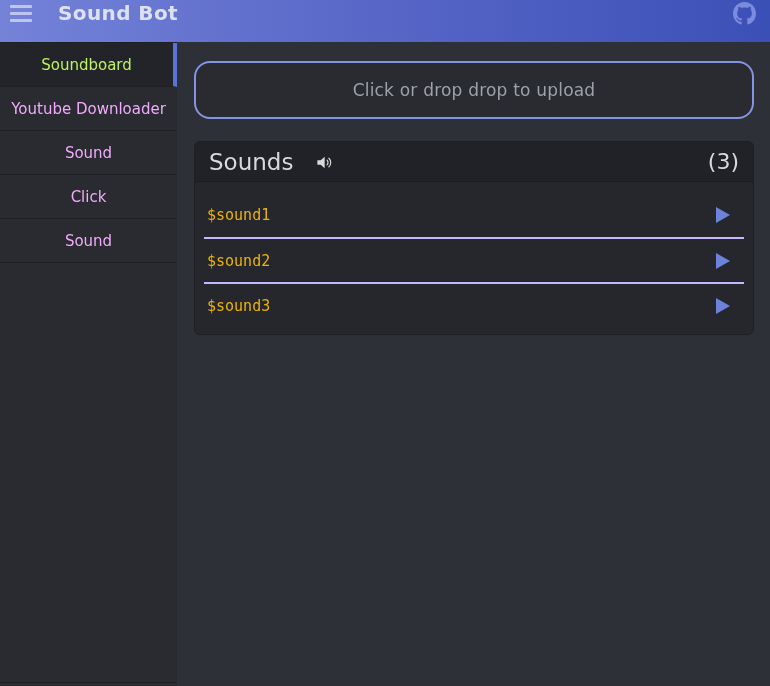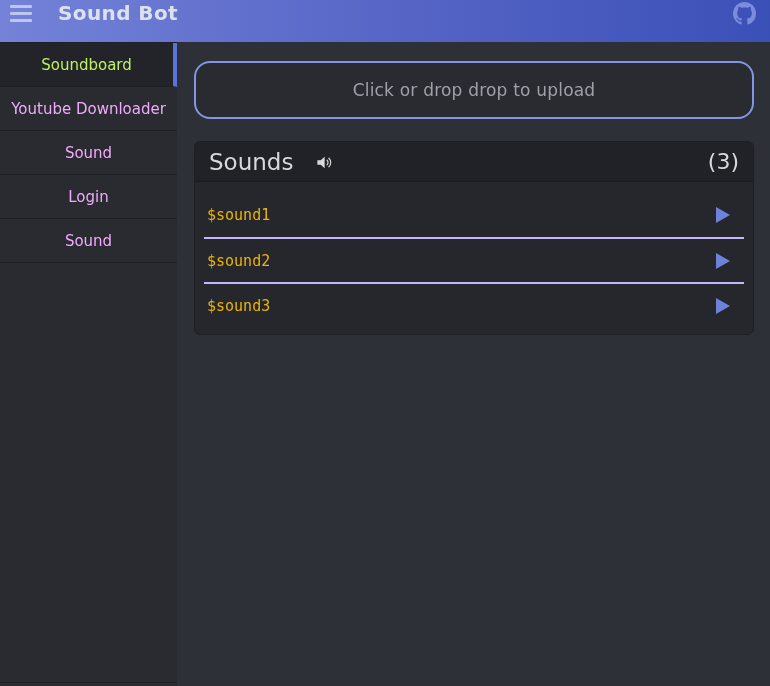--- a/index.html
+++ b/index.html
@@ -164,21 +164,21 @@
     <div class="side-item active">
       <span>Soundboard</span>
     </div>
     <div class="side-item">
       <span>Youtube Downloader</span>
     </div>
     <div class="side-item">
       <span>Sound</span>
     </div>
     <div class="side-item">
-      <span>Login</span>
+      <span>Click</span>
     </div>
     <div class="side-item">
       <span>Sound</span>
     </div>
   </nav>
 
   <main class="main">
 
     <div class="dropzone">
       <span class="dropzone-label">Click or drop drop to upload</span>

